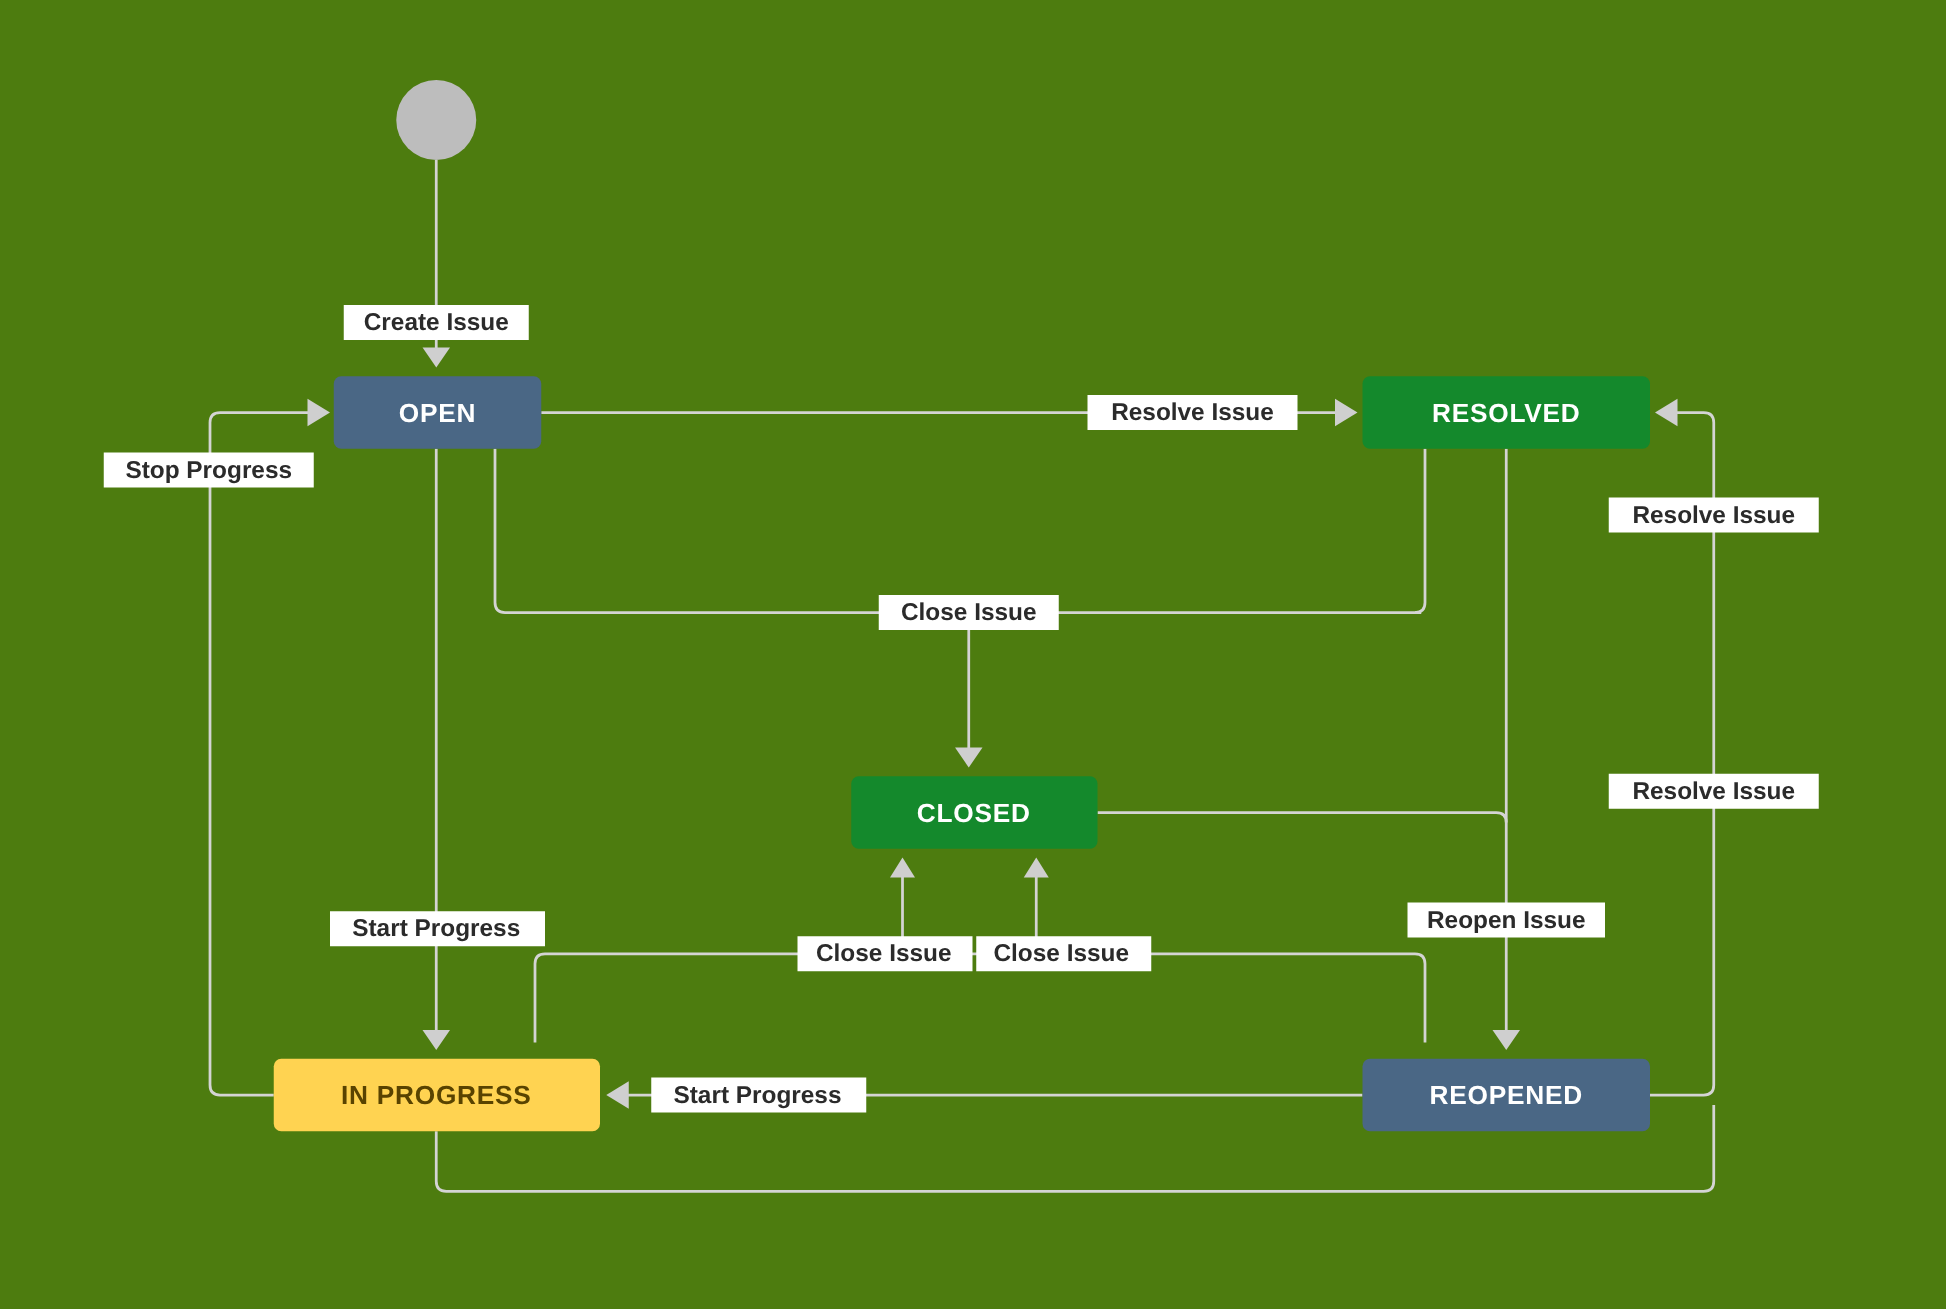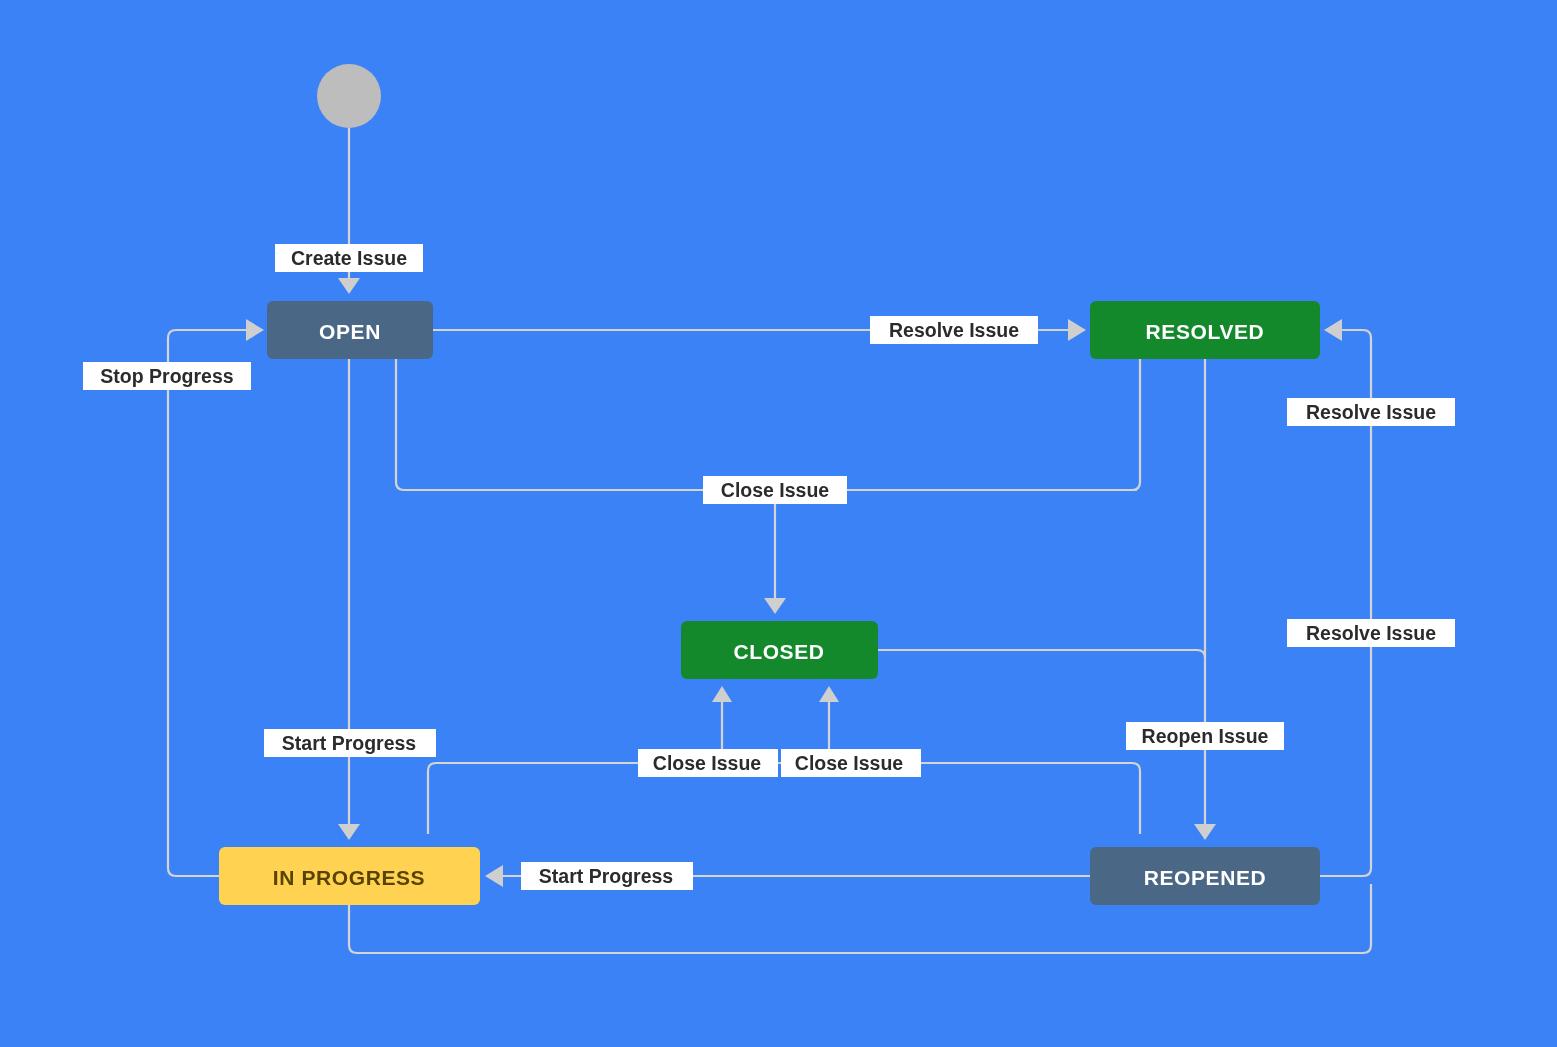--- a/index.html
+++ b/index.html
@@ -10,21 +10,21 @@
   body {
     width: 1557px;
     height: 1047px;
     font-family: "Liberation Sans", sans-serif;
     overflow: hidden;
   }
   #canvas {
     position: relative;
     width: 1557px;
     height: 1047px;
-    background: #3b82f6;
+    background: #4d7c0f;
   }
   svg.flow {
     position: absolute;
     top: 0;
     left: 0;
     width: 1557px;
     height: 1047px;
   }
   .edge-path {
     fill: none;

